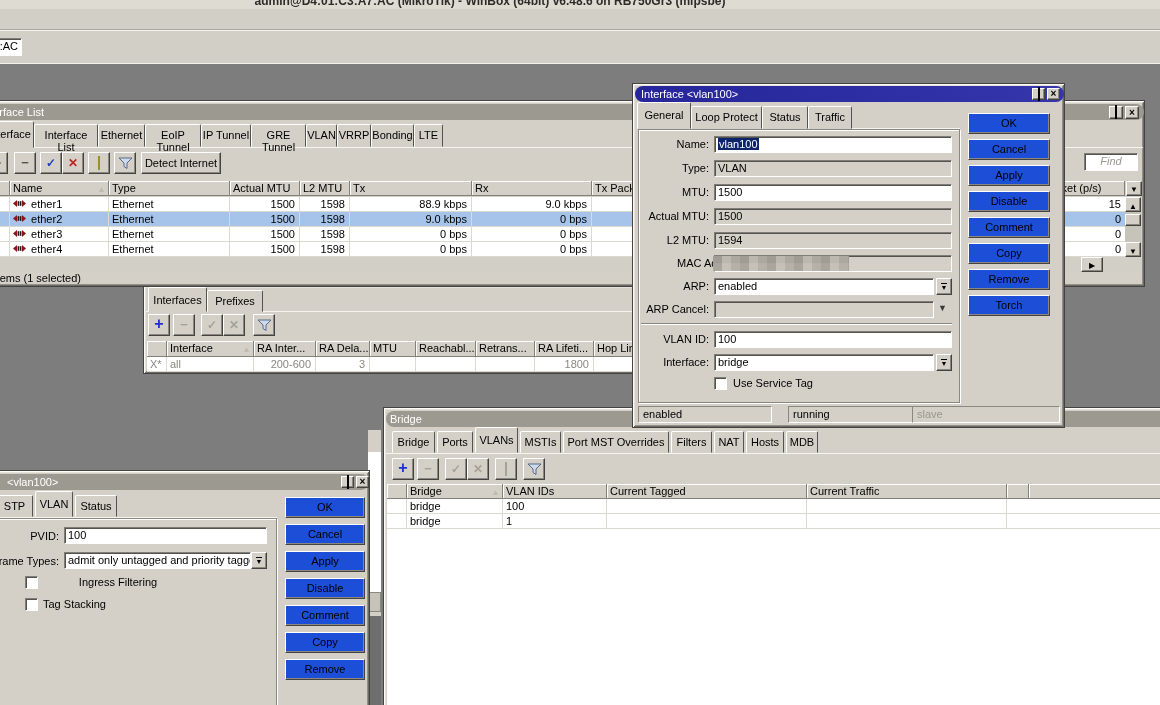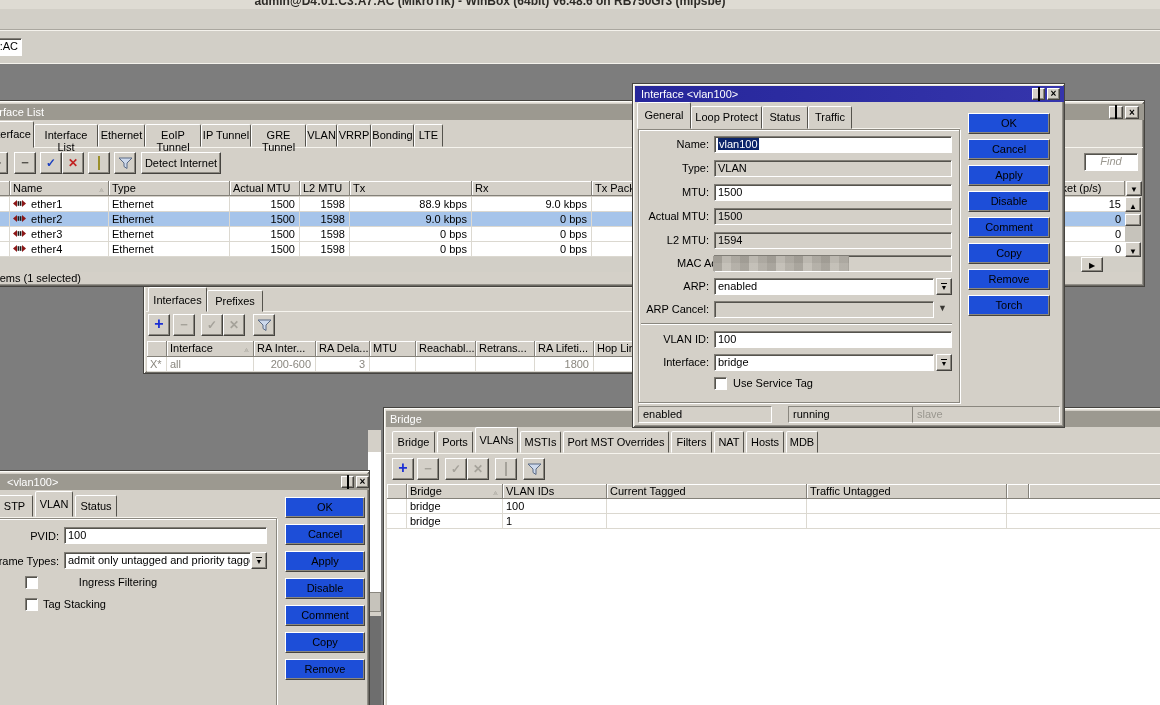--- a/index.html
+++ b/index.html
@@ -3,21 +3,21 @@
 <meta charset="utf-8">
 <style>
   html,body{margin:0;padding:0;background:#555;}
   .stage{position:relative;width:1160px;height:705px;overflow:hidden;background:#7d7d7d;
          font-family:"Liberation Sans",sans-serif;font-size:11px;color:#000;cursor:default;}
   .stage div{position:absolute;box-sizing:border-box;}
   .nw{white-space:nowrap;overflow:hidden;}
   
   .win{background:#d4d0c8;border:1px solid #45433f;
        box-shadow:inset 1px 1px 0 #fcfcf8,inset -1px -1px 0 #6c6a64,inset 2px 2px 0 #e6e2da,inset -2px -2px 0 #928f88;}
-  .tbar{height:16px;line-height:16px;color:#fff;padding-left:4px;}
+  .tbar{height:16px;line-height:16px;color:#fff;padding-left:4px;border-radius:8px;}
   .tbar-inactive{background:#9c9990;}
   .tbar-active{background:linear-gradient(90deg,#26269a,#3535ac);}
   .wbtn{width:14px;height:13px;background:#d4d0c8;border:1px solid;border-color:#fff #45433f #45433f #fff;
         box-shadow:inset -1px -1px 0 #8a877f;text-align:center;line-height:11px;font-size:10px;font-weight:bold;}
   .maxg{width:7px;height:6px;border:1px solid #000;border-top-width:2px;margin:2px auto 0;position:static !important;}
   
   .btn{background:#1d4ed8;border:1px solid;border-color:#fff #45433f #45433f #fff;
        box-shadow:inset -1px -1px 0 #8a877f;text-align:center;line-height:19px;}
   .tbtn{background:#d4d0c8;border:1px solid;border-color:#fff #45433f #45433f #fff;
         box-shadow:inset -1px -1px 0 #8a877f;text-align:center;line-height:20px;}
@@ -330,21 +330,21 @@
 
     <div class="hc" style="left:3px;top:76px;width:20px;height:15px;"></div>
     <div class="hc" style="left:23px;top:76px;width:96px;height:15px;">
       <span>Bridge</span>
       <span class="sortg">▲</span></div>
     <div class="hc" style="left:119px;top:76px;width:104px;height:15px;">
       <span>VLAN IDs</span></div>
     <div class="hc" style="left:223px;top:76px;width:200px;height:15px;">
       <span>Current Tagged</span></div>
     <div class="hc" style="left:423px;top:76px;width:200px;height:15px;">
-      <span>Traffic Untagged</span></div>
+      <span>Current Traffic</span></div>
     <div class="hc" style="left:623px;top:76px;width:22px;height:15px;"></div>
     <div class="hc" style="left:645px;top:76px;width:172px;height:15px;"></div>
 
     <div class="row" style="left:3px;top:91px;width:814px;height:15px;">
       <div class="tc" style="left:0;top:0;width:20px;"></div>
       <div class="tc" style="left:20px;top:0;width:96px;">bridge</div>
       <div class="tc" style="left:116px;top:0;width:104px;">100</div>
       <div class="tc" style="left:220px;top:0;width:200px;"></div>
       <div class="tc" style="left:420px;top:0;width:200px;"></div>
     </div>

